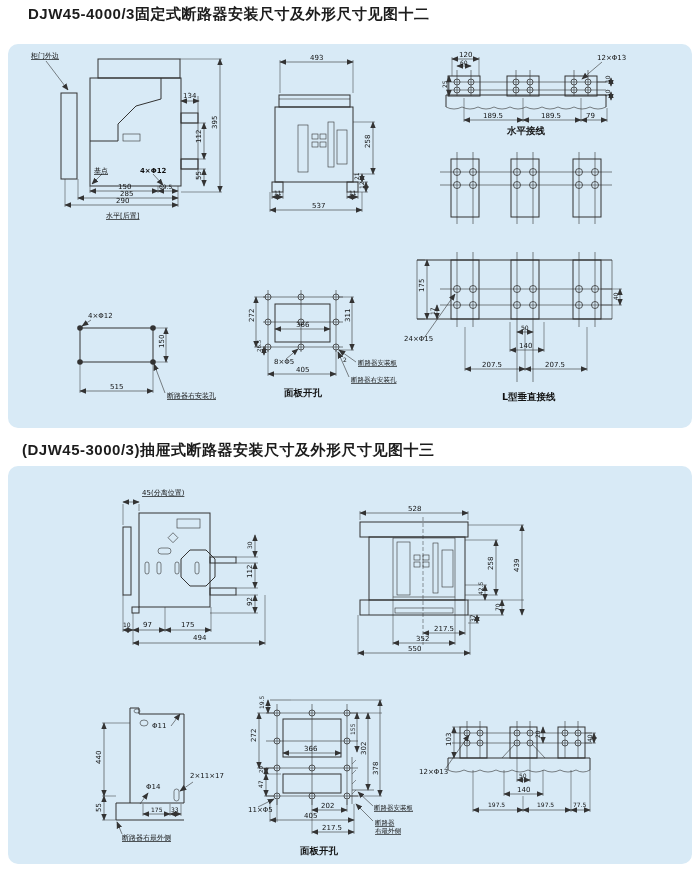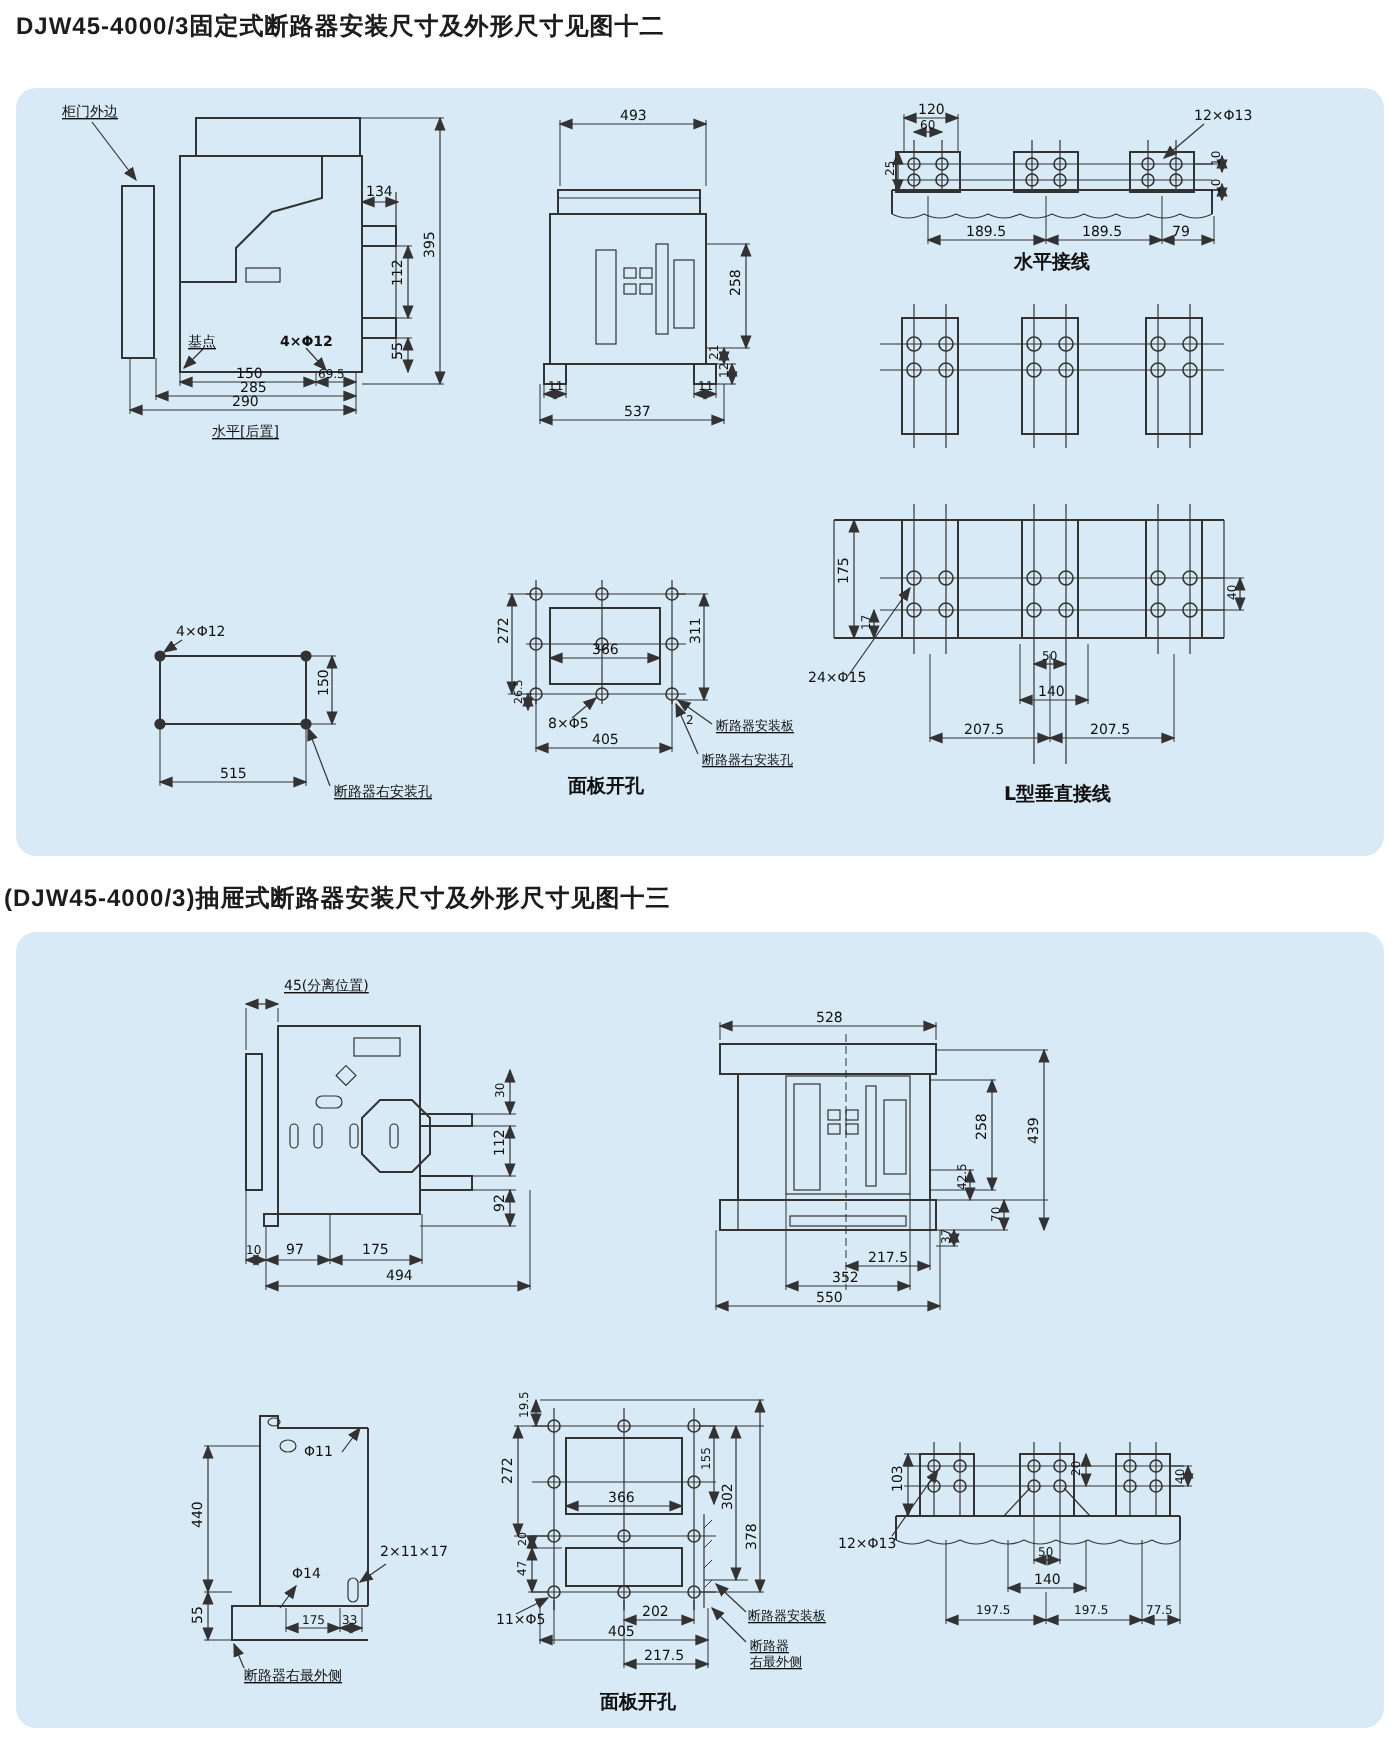--- a/index.html
+++ b/index.html
@@ -1,19 +1,19 @@
 <!DOCTYPE html>
 <html><head>
 <meta charset="utf-8">
 <style>
   html,body{margin:0;padding:0;background:#fff;}
   body{position:relative;width:700px;height:870px;overflow:hidden;
        font-family:"Liberation Sans","DejaVu Sans",sans-serif;color:#111;}
   .panel{position:absolute;background:#d8eaf6;border-radius:10px;}
-  .title{position:absolute;font-size:12px;font-weight:bold;color:#1c1c1c;letter-spacing:.5px;white-space:nowrap;}
+  .title{position:absolute;font-size:15px;font-weight:bold;color:#1c1c1c;letter-spacing:.5px;white-space:nowrap;margin-left:20px;}
   svg{position:absolute;overflow:visible;}
   svg .s{fill:none;stroke:#333;stroke-width:1;}
   svg .t{fill:none;stroke:#333;stroke-width:.6;}
   svg .e{fill:none;stroke:#333;stroke-width:.5;}
   svg .d{fill:none;stroke:#333;stroke-width:.6;marker-start:url(#ar);marker-end:url(#ar);}
   svg .ld{fill:none;stroke:#333;stroke-width:.6;marker-end:url(#ar);}
   svg .dash{stroke-dasharray:4 2;}
   svg .hc{fill:none;stroke:#333;stroke-width:.8;}
   svg .hf{fill:#333;stroke:none;}
   svg text{font-family:"DejaVu Sans",sans-serif;font-size:7px;fill:#111;}
@@ -27,21 +27,21 @@
 <svg width="0" height="0" style="position:absolute">
   <defs>
     <marker id="ar" viewBox="0 0 10 10" refX="9" refY="5" markerWidth="7" markerHeight="7" markerUnits="userSpaceOnUse" orient="auto-start-reverse">
       <path d="M0,1L10,5L0,9z" fill="#333"></path>
     </marker>
   </defs>
 </svg>
 
 <div class="title" style="left:8px;top:5px">DJW45-4000/3固定式断路器安装尺寸及外形尺寸见图十二</div>
 <div class="panel" style="left:8px;top:44px;width:684px;height:384px"></div>
-<div class="title" style="left:2px;top:441px">(DJW45-4000/3)抽屉式断路器安装尺寸及外形尺寸见图十三</div>
+<div class="title" style="left:2px;top:441px">(DJW45-3000/3)抽屉式断路器安装尺寸及外形尺寸见图十三</div>
 <div class="panel" style="left:8px;top:466px;width:684px;height:398px"></div>
 
 <svg style="left:28px;top:46px" width="230" height="182">
   <g>
     <rect class="s" x="33" y="47" width="16" height="86"></rect>
     <rect class="s" x="62" y="32" width="91" height="108"></rect>
     <rect class="s" x="70" y="13" width="82" height="19"></rect>
     <path class="s" d="M62,95 L90,95 L90,78 L108,60 L133,53 L133,32"></path>
     <rect class="t" x="95" y="88" width="17" height="7"></rect>
     <rect class="s" x="153" y="67" width="17" height="10"></rect>

